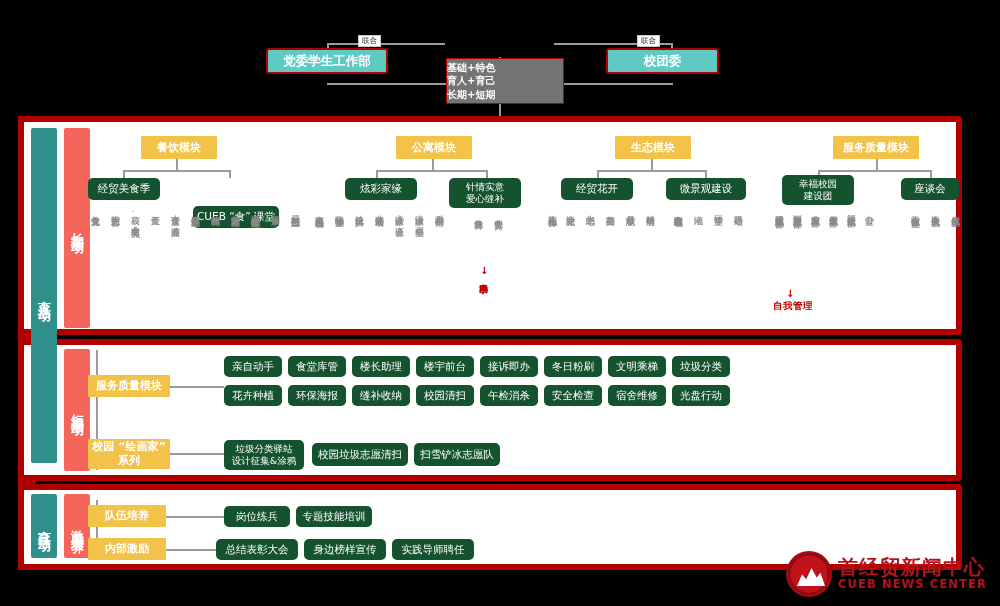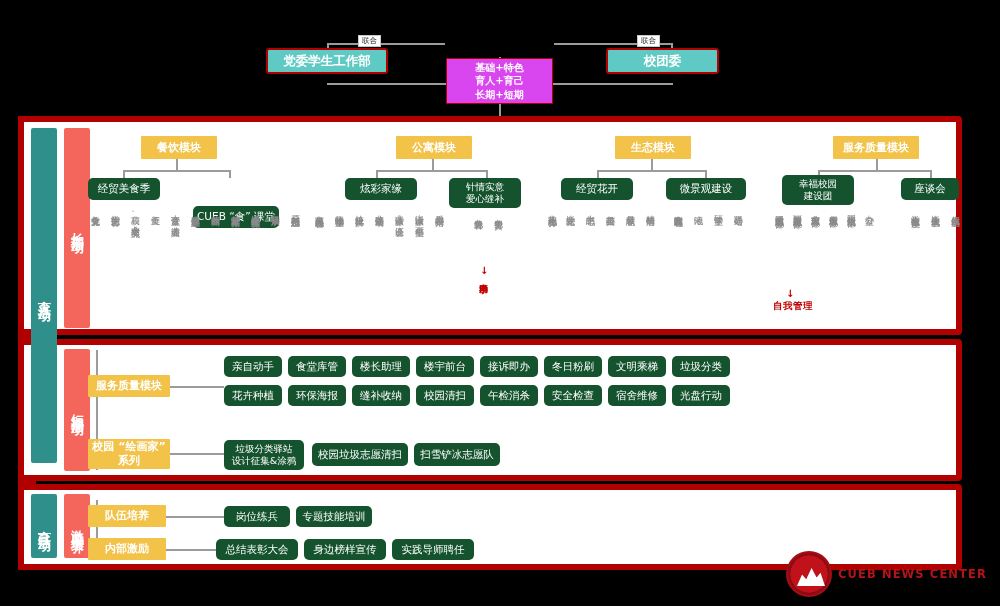--- a/index.html
+++ b/index.html
@@ -28,24 +28,24 @@
   }
   .top-root {
     left: 434px; top: 27px; width: 131px; height: 30px;
     font-size: 14px;
     background: #5FC9C4;
   }
   .top-left { left: 266px; top: 48px; width: 122px; height: 26px; font-size: 12.5px; }
   .top-right { left: 606px; top: 48px; width: 113px; height: 26px; font-size: 12.5px; }
   .core-box {
     position: absolute;
-    left: 446px; top: 58px; width: 107px; height: 46px;
-    background: #d946ef; color: #fff;
+    left: 446px; top: 58px; width: 118px; height: 46px;
+    background: #737373; color: #fff;
     font-size: 10px; font-weight: bold;
-    display: flex; flex-direction: column; align-items: center; justify-content: center;
+    display: flex; flex-direction: column; justify-content: center;
     line-height: 1.35;
     border: 1px solid #B00000;
   }
   .join-label {
     position: absolute;
     background: #fff; color: #222;
     font-size: 7.5px; padding: 1px 3px;
     border: 1px solid #c9c9c9;
     line-height: 1;
   }
@@ -324,17 +324,18 @@
   <div class="grn-box" style="left:224px; top:506px; width:66px; height:21px;">岗位练兵</div>
   <div class="grn-box" style="left:296px; top:506px; width:76px; height:21px;">专题技能培训</div>
 
   <div class="grn-box" style="left:216px; top:539px; width:82px; height:21px;">总结表彰大会</div>
   <div class="grn-box" style="left:304px; top:539px; width:82px; height:21px;">身边榜样宣传</div>
   <div class="grn-box" style="left:392px; top:539px; width:82px; height:21px;">实践导师聘任</div>
 
   <div id="watermark">
     <div id="wm-seal"></div>
     <div id="wm-text">
+      <div id="wm-cn">首经贸新闻中心</div>
       <div id="wm-en">CUEB NEWS CENTER</div>
     </div>
   </div>
 
 </div>
 
 </body></html>

